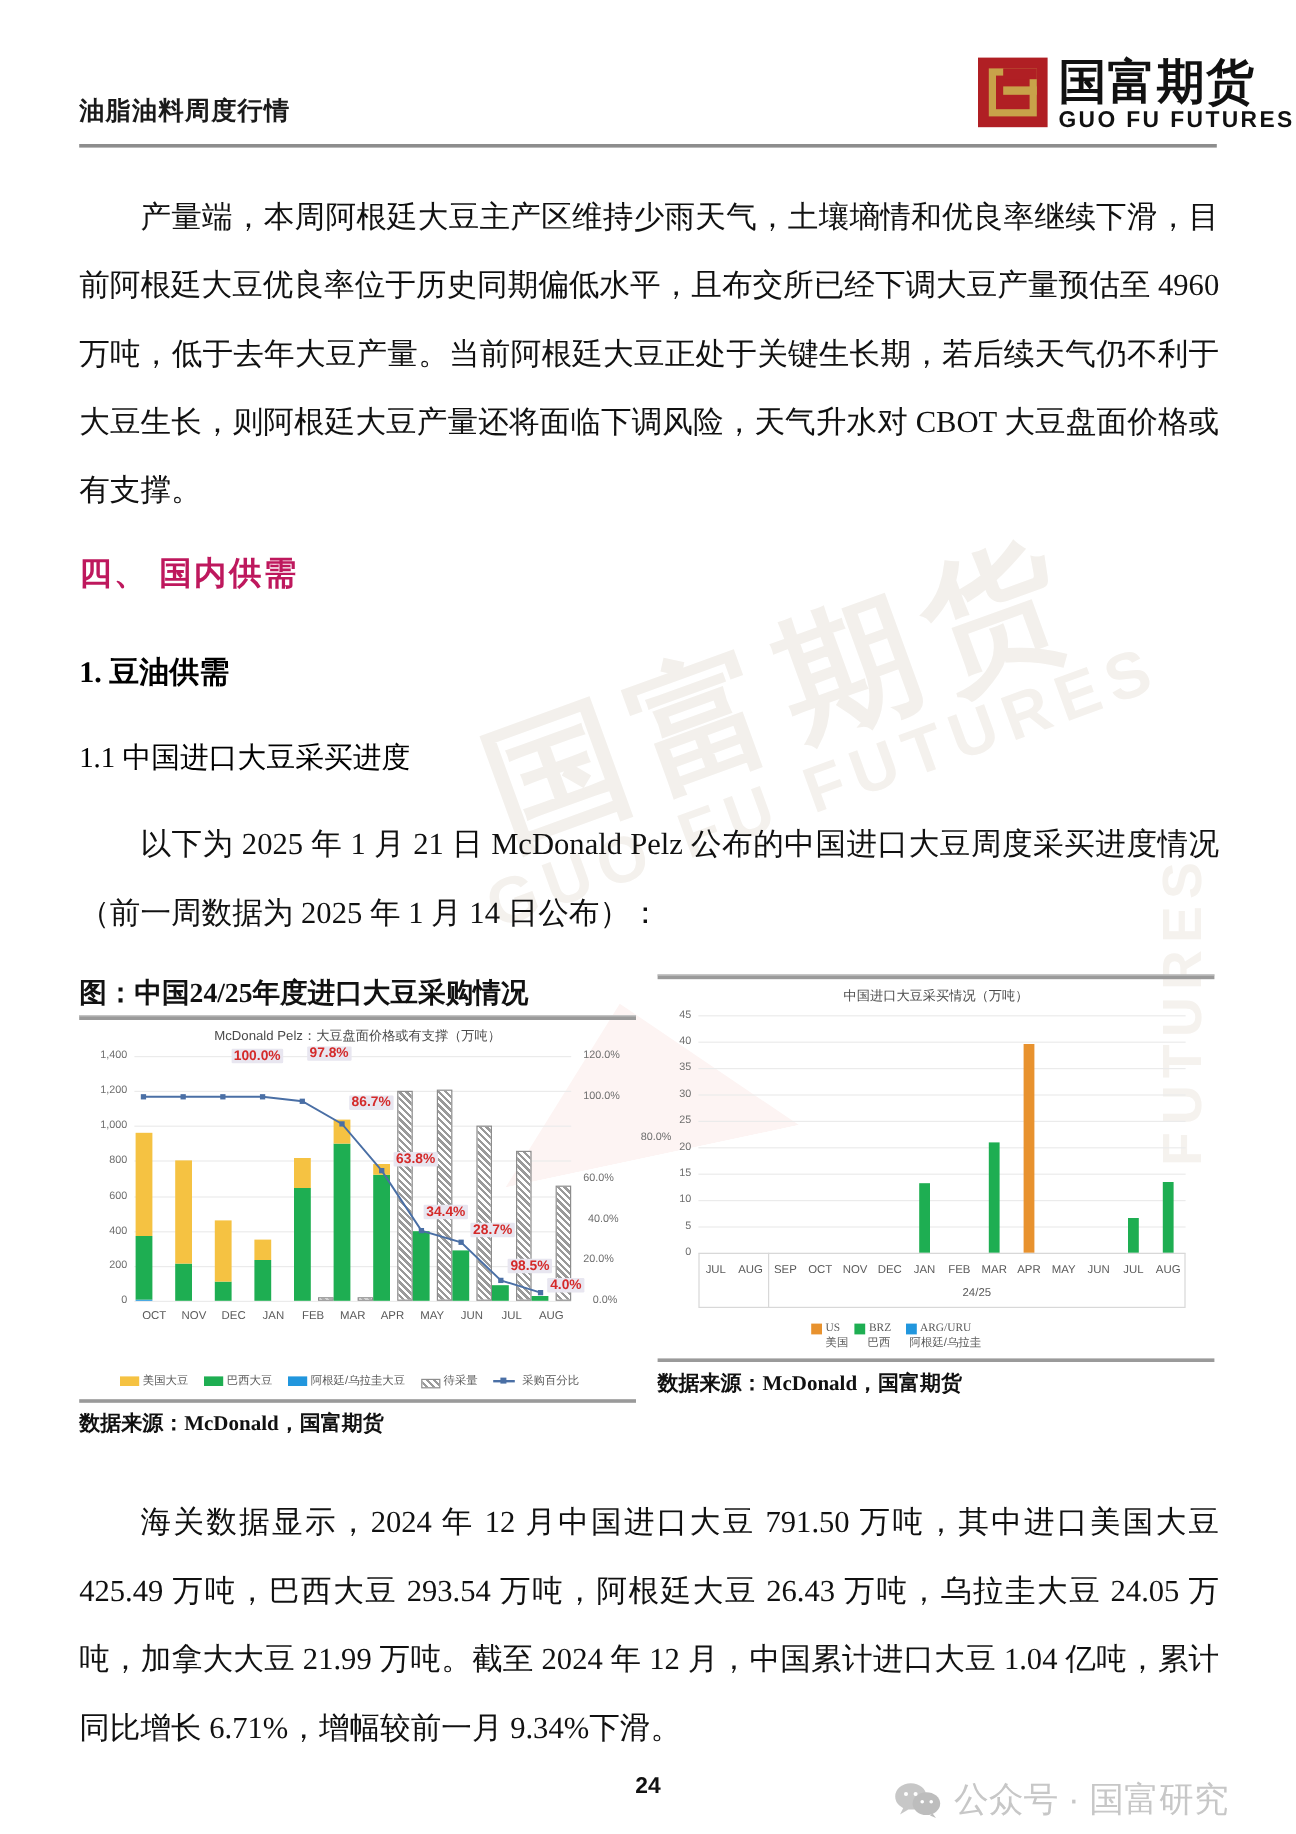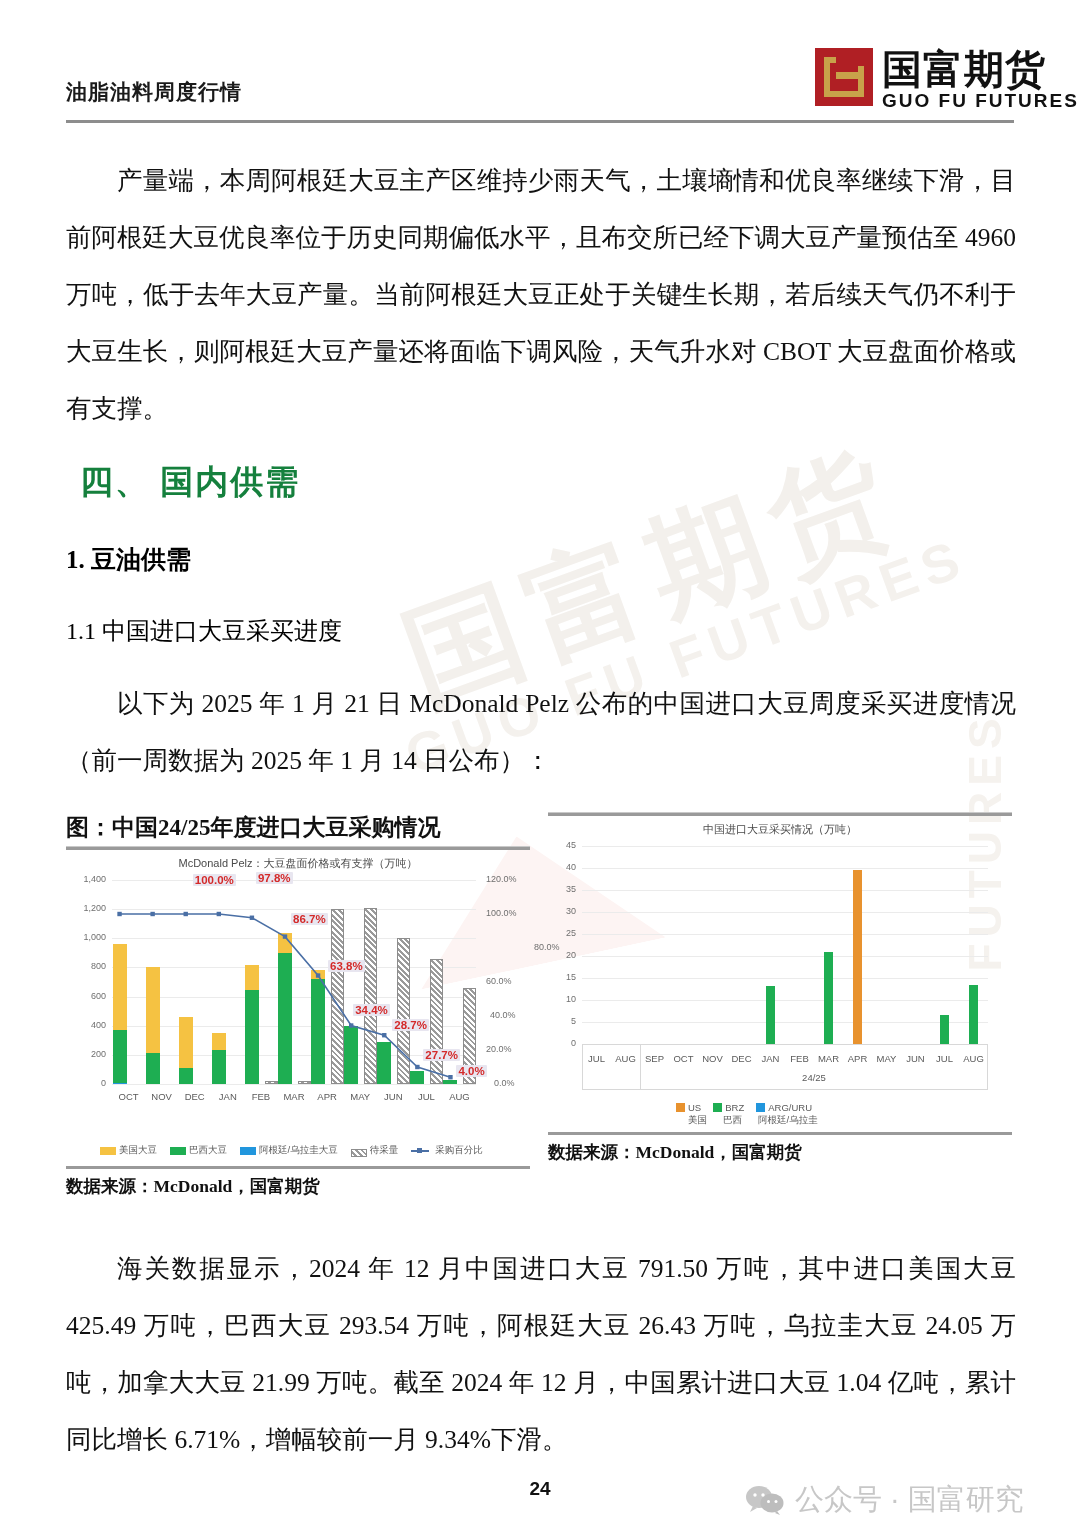--- a/index.html
+++ b/index.html
@@ -54,21 +54,21 @@
     font-family:"Liberation Sans",sans-serif;letter-spacing:1px;}
   .logo-txt-en{font-size:19px;font-weight:bold;color:#111;line-height:22px;
     font-family:"Liberation Sans",sans-serif;letter-spacing:2px;}
   
   .para{
     position:absolute;width:950px;left:66px;
     font-size:25.5px;line-height:57px;color:#111;text-align:justify;
     text-indent:51px;font-family:"Liberation Serif",serif;z-index:2;
   }
   .h2{
-    position:absolute;left:80px;font-size:33px;font-weight:bold;color:#15803d;
+    position:absolute;left:66px;font-size:27px;font-weight:bold;color:#be185d;
     font-family:"Liberation Serif",serif;z-index:2;letter-spacing:2px;
   }
   .h3{
     position:absolute;left:66px;font-size:25px;font-weight:bold;color:#000;
     font-family:"Liberation Serif",serif;z-index:2;
   }
   .h4{
     position:absolute;left:66px;font-size:24px;color:#000;
     font-family:"Liberation Serif",serif;z-index:2;
   }
@@ -258,21 +258,21 @@
           <rect x="316.0727272727273" y="159.01000000000002" width="4.4" height="4.4" fill="#4a6fa5"></rect>
           <rect x="349.16363636363644" y="190.8" width="4.4" height="4.4" fill="#4a6fa5"></rect>
           <rect x="382.2545454545455" y="201" width="4.4" height="4.4" fill="#4a6fa5"></rect>
         </svg>
         <div class="dlabel" style="left: 126.818px; top: 0px;">100.0%</div>
         <div class="dlabel" style="left: 189.909px; top: -2.26px;">97.8%</div>
         <div class="dlabel" style="left: 225px; top: 38.61px;">86.7%</div>
         <div class="dlabel" style="left: 262.091px; top: 85.54px;">63.8%</div>
         <div class="dlabel" style="left: 287.182px; top: 129.52px;">34.4%</div>
         <div class="dlabel" style="left: 326.273px; top: 145.21px;">28.7%</div>
-        <div class="dlabel" style="left: 357.364px; top: 175px;">27.7%</div>
+        <div class="dlabel" style="left: 357.364px; top: 175px;">98.5%</div>
         <div class="dlabel" style="left: 390.455px; top: 191.2px;">4.0%</div>
       </div>
     <div id="leftLegend" class="legend" style="left:34px;top:294px;">
         <div style="display: flex; align-items: center; gap: 3px; margin-right: 7px;">
           <div class="swatch" style="background: rgb(245, 194, 66);"></div>
           <div>美国大豆</div>
         </div>
         <div style="display: flex; align-items: center; gap: 3px; margin-right: 7px;">
           <div class="swatch" style="background: rgb(30, 174, 82);"></div>
           <div>巴西大豆</div>
@@ -339,21 +339,21 @@
         <div class="xlab" style="left: 237px; top: 213px; width: 29px;">FEB</div>
         <div class="xlab" style="left: 266px; top: 213px; width: 29px;">MAR</div>
         <div class="xlab" style="left: 295px; top: 213px; width: 29px;">APR</div>
         <div class="xlab" style="left: 324px; top: 213px; width: 29px;">MAY</div>
         <div class="xlab" style="left: 353px; top: 213px; width: 29px;">JUN</div>
         <div class="xlab" style="left: 382px; top: 213px; width: 29px;">JUL</div>
         <div class="xlab" style="left: 411px; top: 213px; width: 29px;">AUG</div>
         <div class="xlab" style="left: 92px; top: 232px; width: 348px;">24/25</div>
       </div>
     <div id="rightLegend" class="legend" style="left:128px;top:286px;flex-direction:column;align-items:flex-start;gap:1px;">
-        <div style="display: flex; gap: 4px;">
+        <div style="display: flex; gap: 4px; font-family: Liberation Serif, serif;">
           <div style="display: flex; align-items: center; gap: 3px; margin-right: 8px;">
             <div class="swatch" style="background: rgb(232, 146, 46); width: 9px; height: 9px;"></div>
             <div>US</div>
           </div>
           <div style="display: flex; align-items: center; gap: 3px; margin-right: 8px;">
             <div class="swatch" style="background: rgb(30, 174, 82); width: 9px; height: 9px;"></div>
             <div>BRZ</div>
           </div>
           <div style="display: flex; align-items: center; gap: 3px; margin-right: 8px;">
             <div class="swatch" style="background: rgb(33, 150, 221); width: 9px; height: 9px;"></div>

